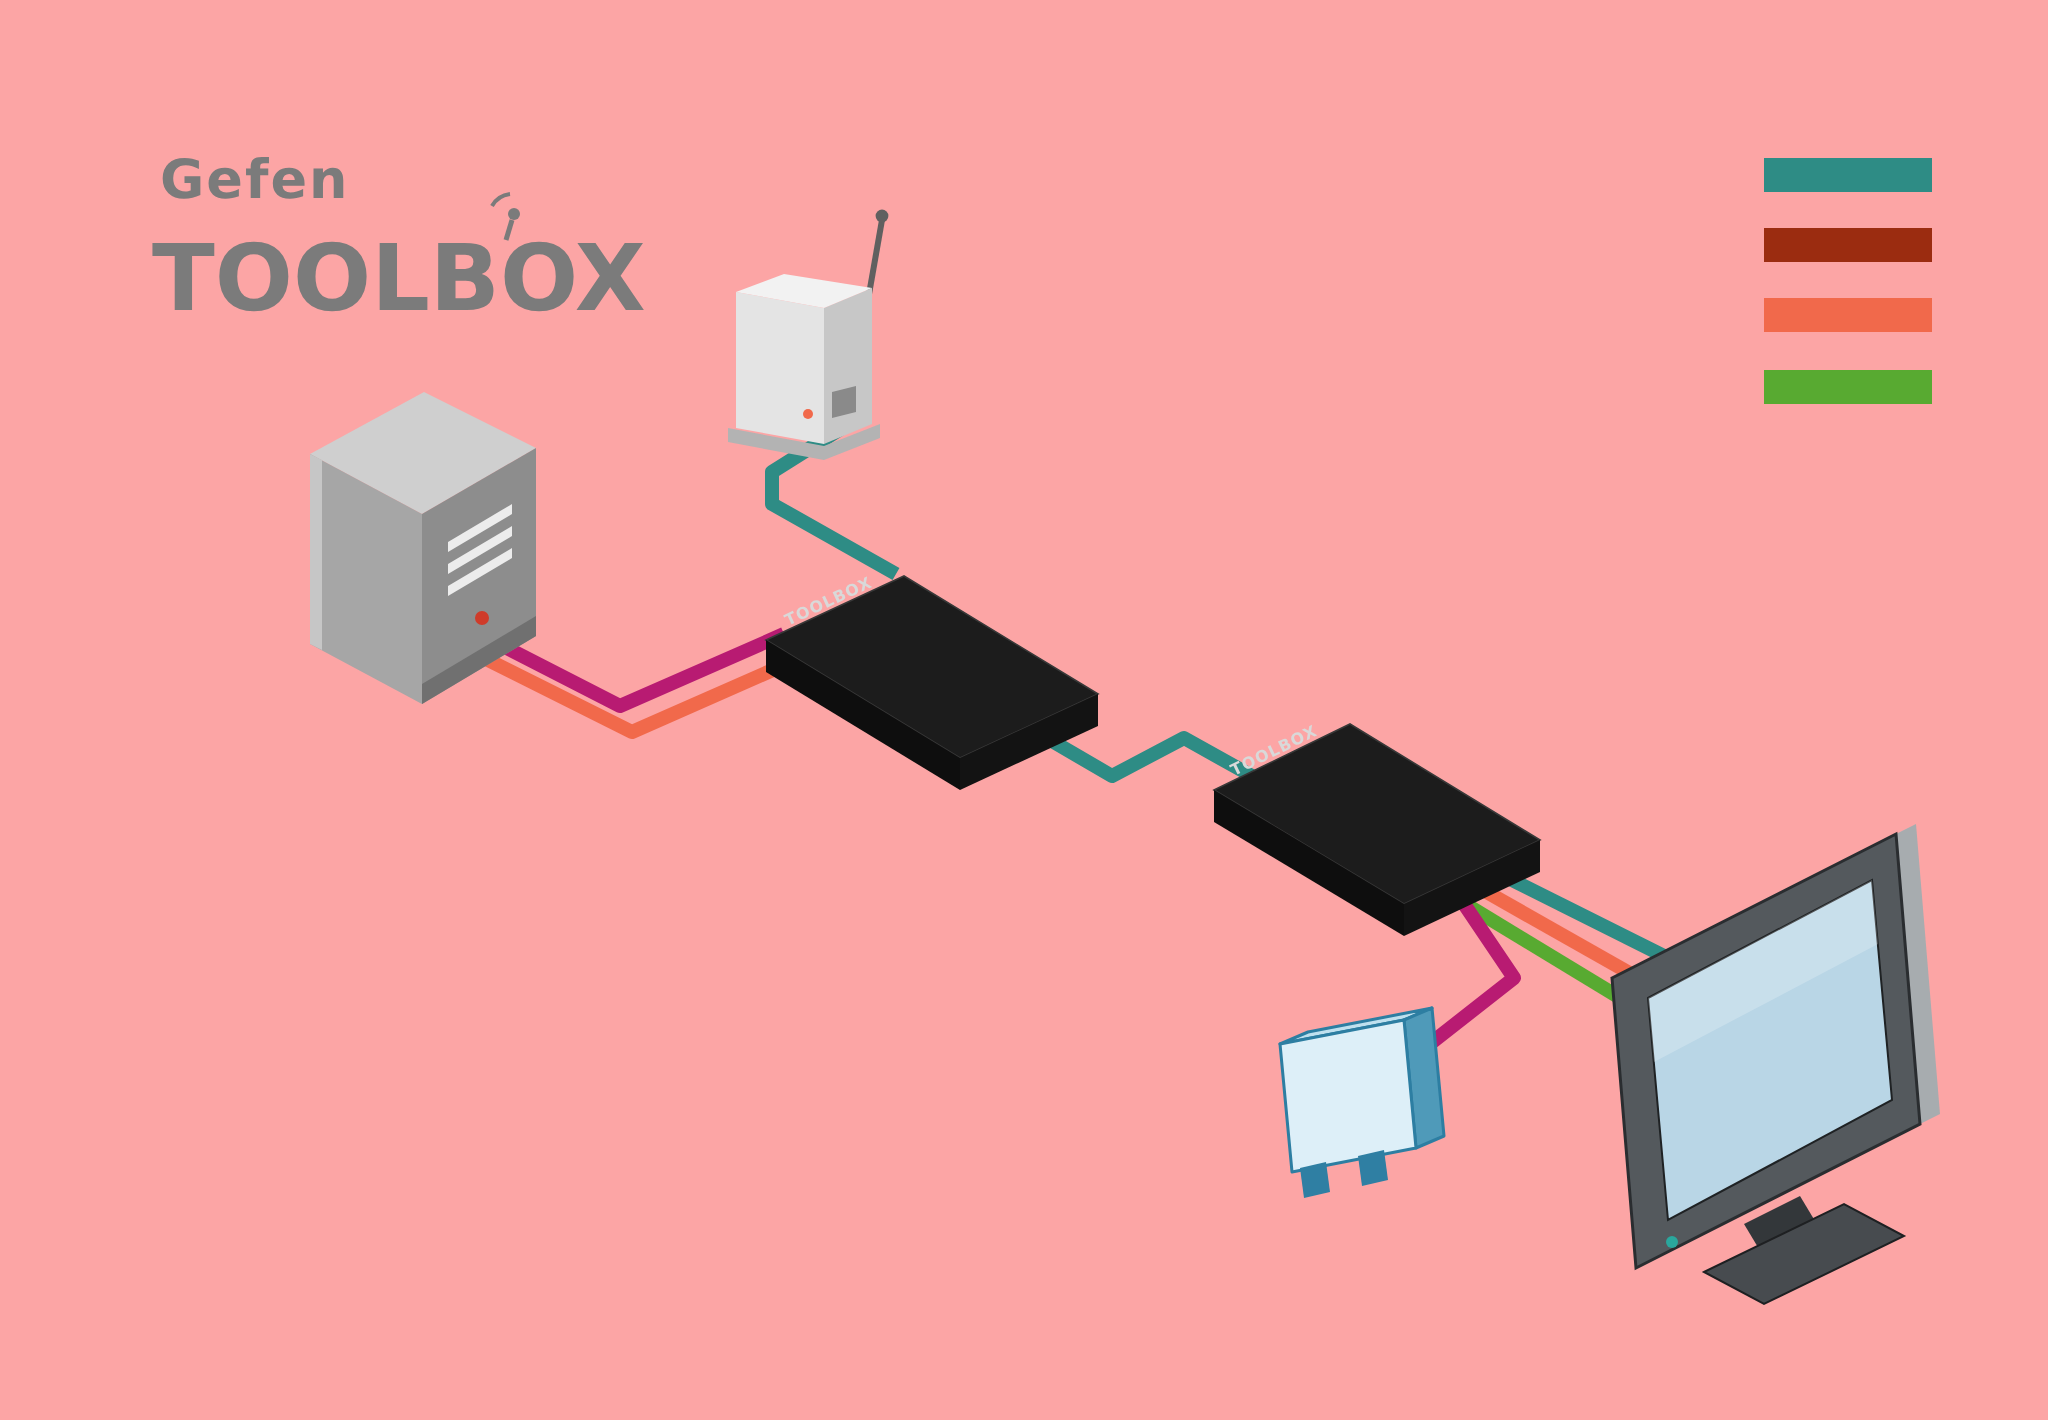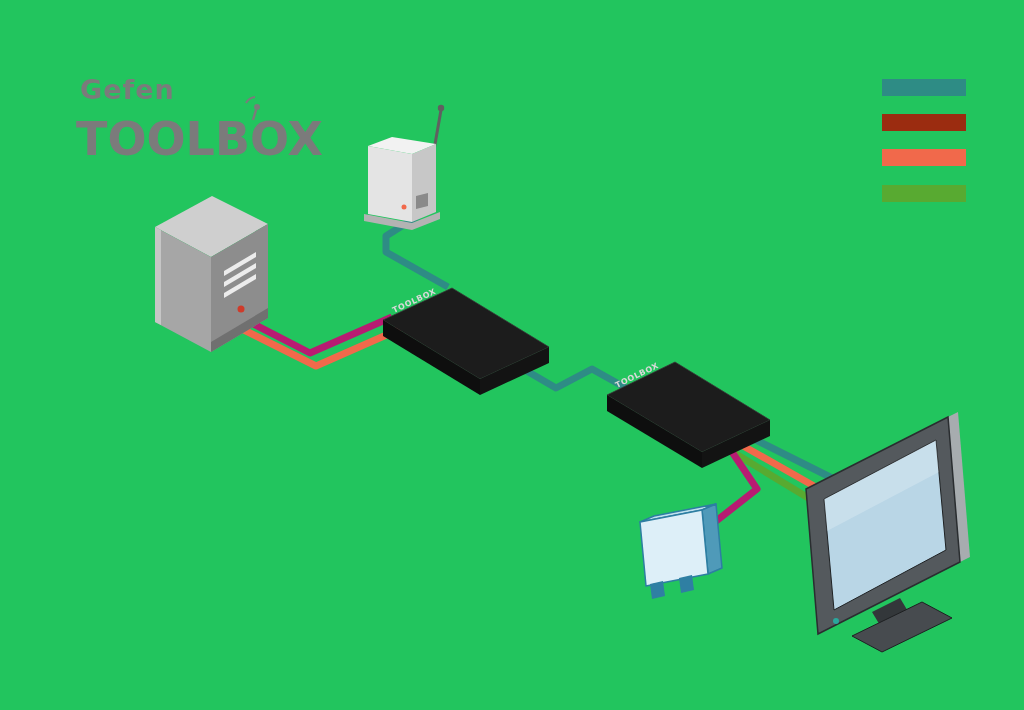--- a/index.html
+++ b/index.html
@@ -1,16 +1,16 @@
 <!DOCTYPE html>
 <html><head>
 <meta charset="utf-8">
 <style>
   html,body{margin:0;padding:0;background:#000;}
-  .stage{position:relative;width:1024px;height:710px;background:#22c55e;overflow:hidden;
+  .stage{position:relative;width:1024px;height:710px;background:#fca5a5;overflow:hidden;
          font-family:"DejaVu Sans",sans-serif;}
   svg{display:block;}
   .logo-brand{font-weight:bold;font-size:27px;letter-spacing:1px;}
   .logo-product{font-weight:bold;font-size:46px;letter-spacing:0px;}
   .box-label{font-weight:bold;font-size:8px;letter-spacing:0.6px;}
 </style>
 </head>
 <body>
 
 <div class="stage">

